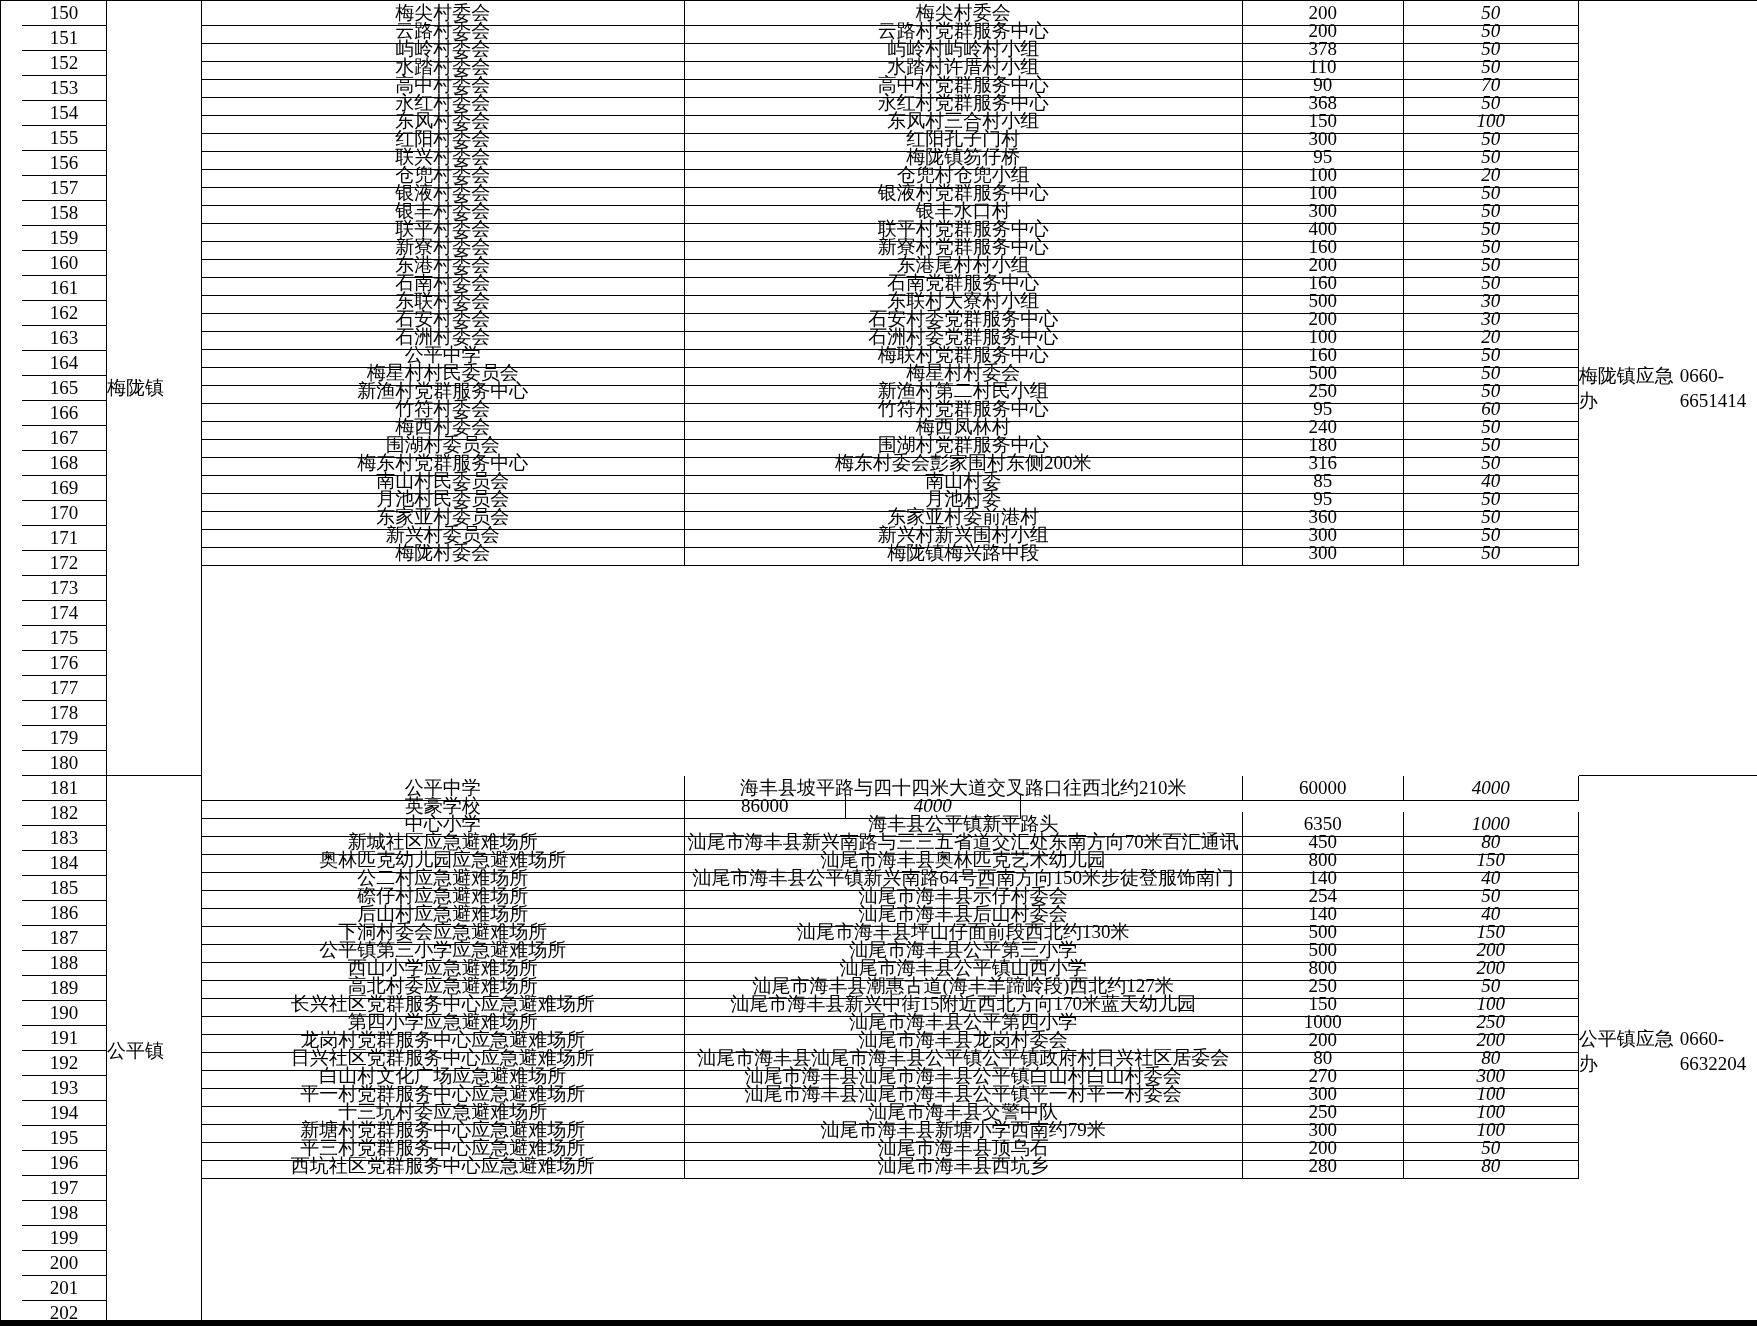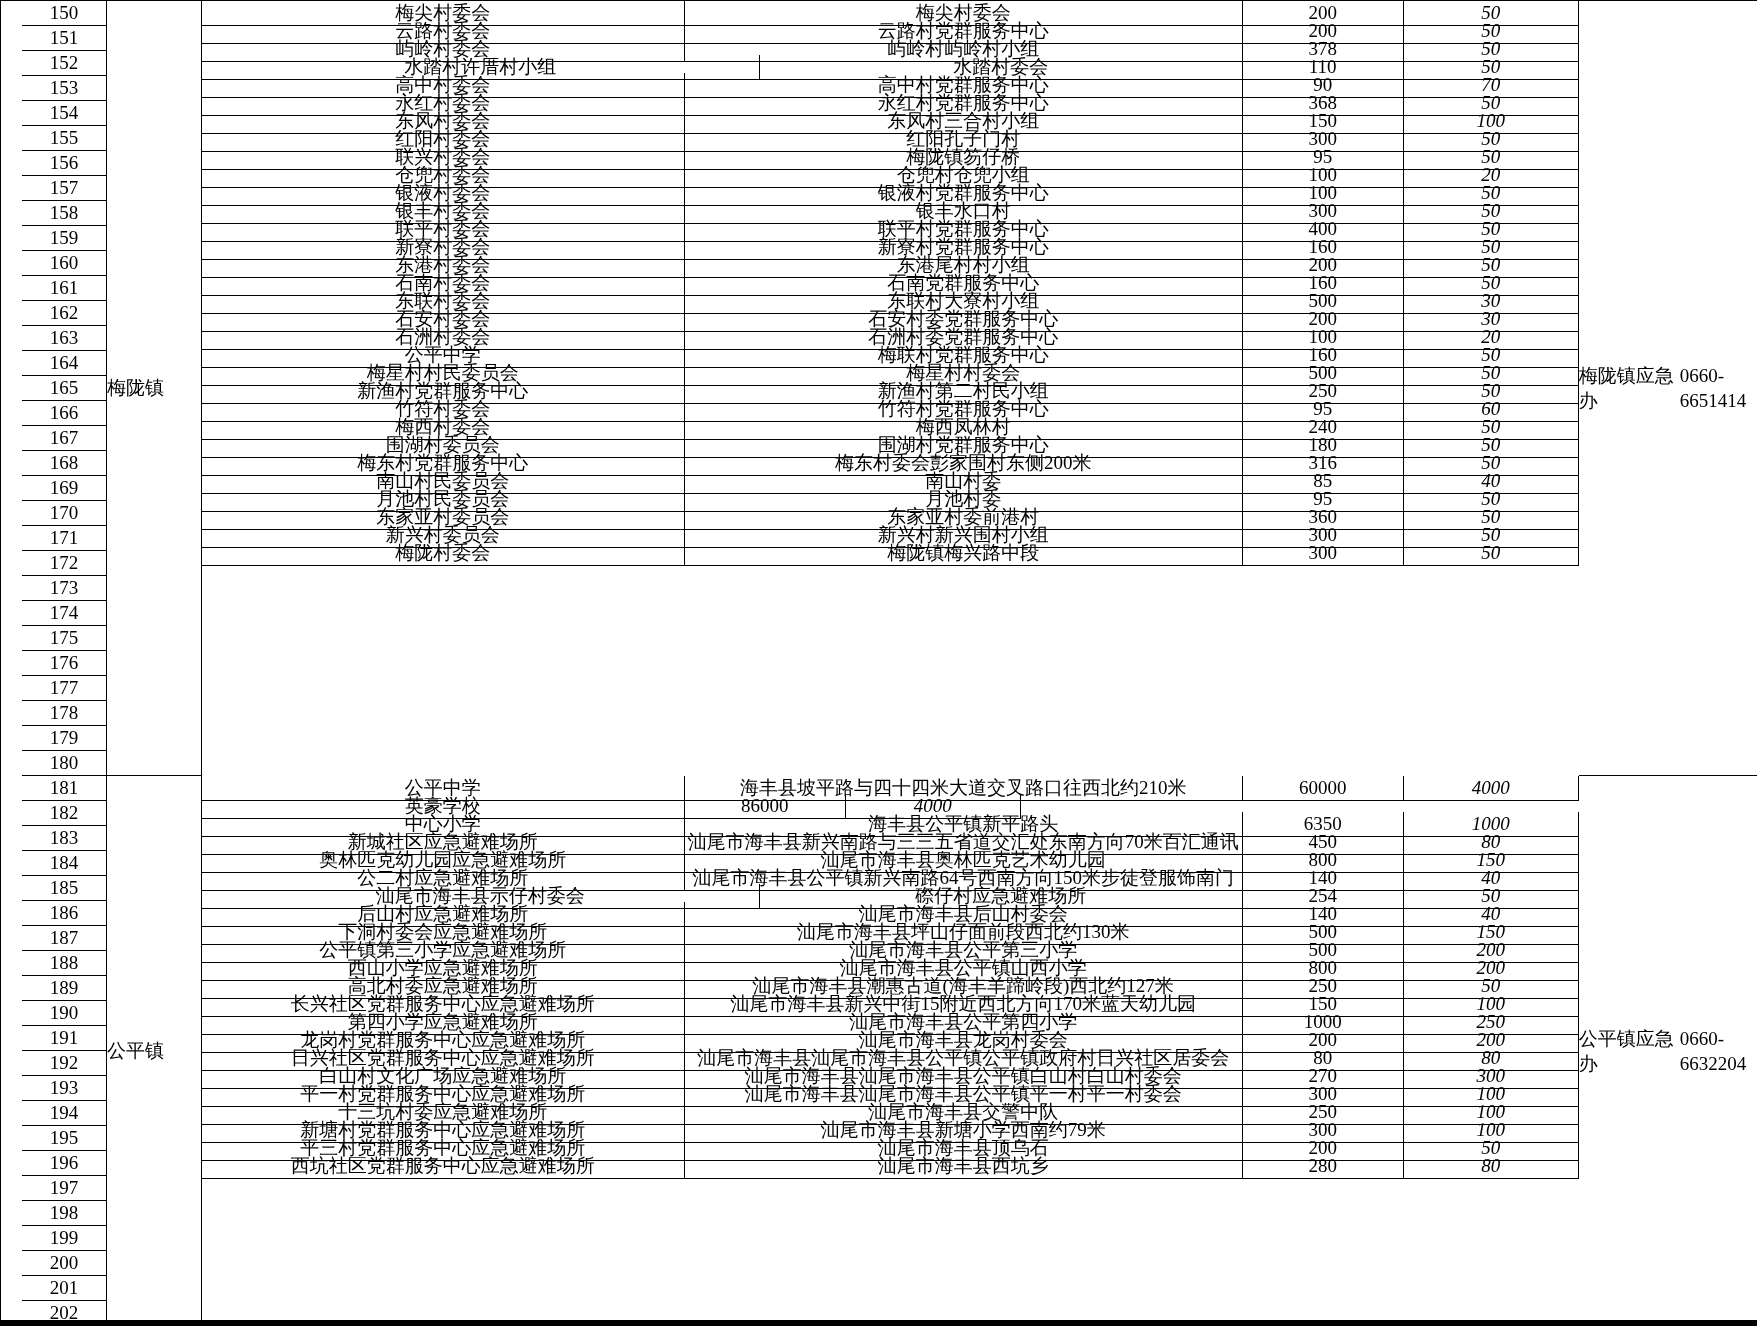--- a/index.html
+++ b/index.html
@@ -103,22 +103,22 @@
           <div class="cell num1">200</div>
           <div class="cell num2">50</div>
         </div>
         <div class="row">
           <div class="cell name">屿岭村委会</div>
           <div class="cell addr">屿岭村屿岭村小组</div>
           <div class="cell num1">378</div>
           <div class="cell num2">50</div>
         </div>
         <div class="row">
+          <div class="cell name">水踏村委会</div>
           <div class="cell addr">水踏村许厝村小组</div>
-          <div class="cell name">水踏村委会</div>
           <div class="cell num1">110</div>
           <div class="cell num2">50</div>
         </div>
         <div class="row">
           <div class="cell name">高中村委会</div>
           <div class="cell addr">高中村党群服务中心</div>
           <div class="cell num1">90</div>
           <div class="cell num2">70</div>
         </div>
         <div class="row">
@@ -342,22 +342,22 @@
           <div class="cell num1">800</div>
           <div class="cell num2">150</div>
         </div>
         <div class="row">
           <div class="cell name">公二村应急避难场所</div>
           <div class="cell addr">汕尾市海丰县公平镇新兴南路64号西南方向150米步徒登服饰南门</div>
           <div class="cell num1">140</div>
           <div class="cell num2">40</div>
         </div>
         <div class="row">
+          <div class="cell name">磜仔村应急避难场所</div>
           <div class="cell addr">汕尾市海丰县示仔村委会</div>
-          <div class="cell name">磜仔村应急避难场所</div>
           <div class="cell num1">254</div>
           <div class="cell num2">50</div>
         </div>
         <div class="row">
           <div class="cell name">后山村应急避难场所</div>
           <div class="cell addr">汕尾市海丰县后山村委会</div>
           <div class="cell num1">140</div>
           <div class="cell num2">40</div>
         </div>
         <div class="row">

